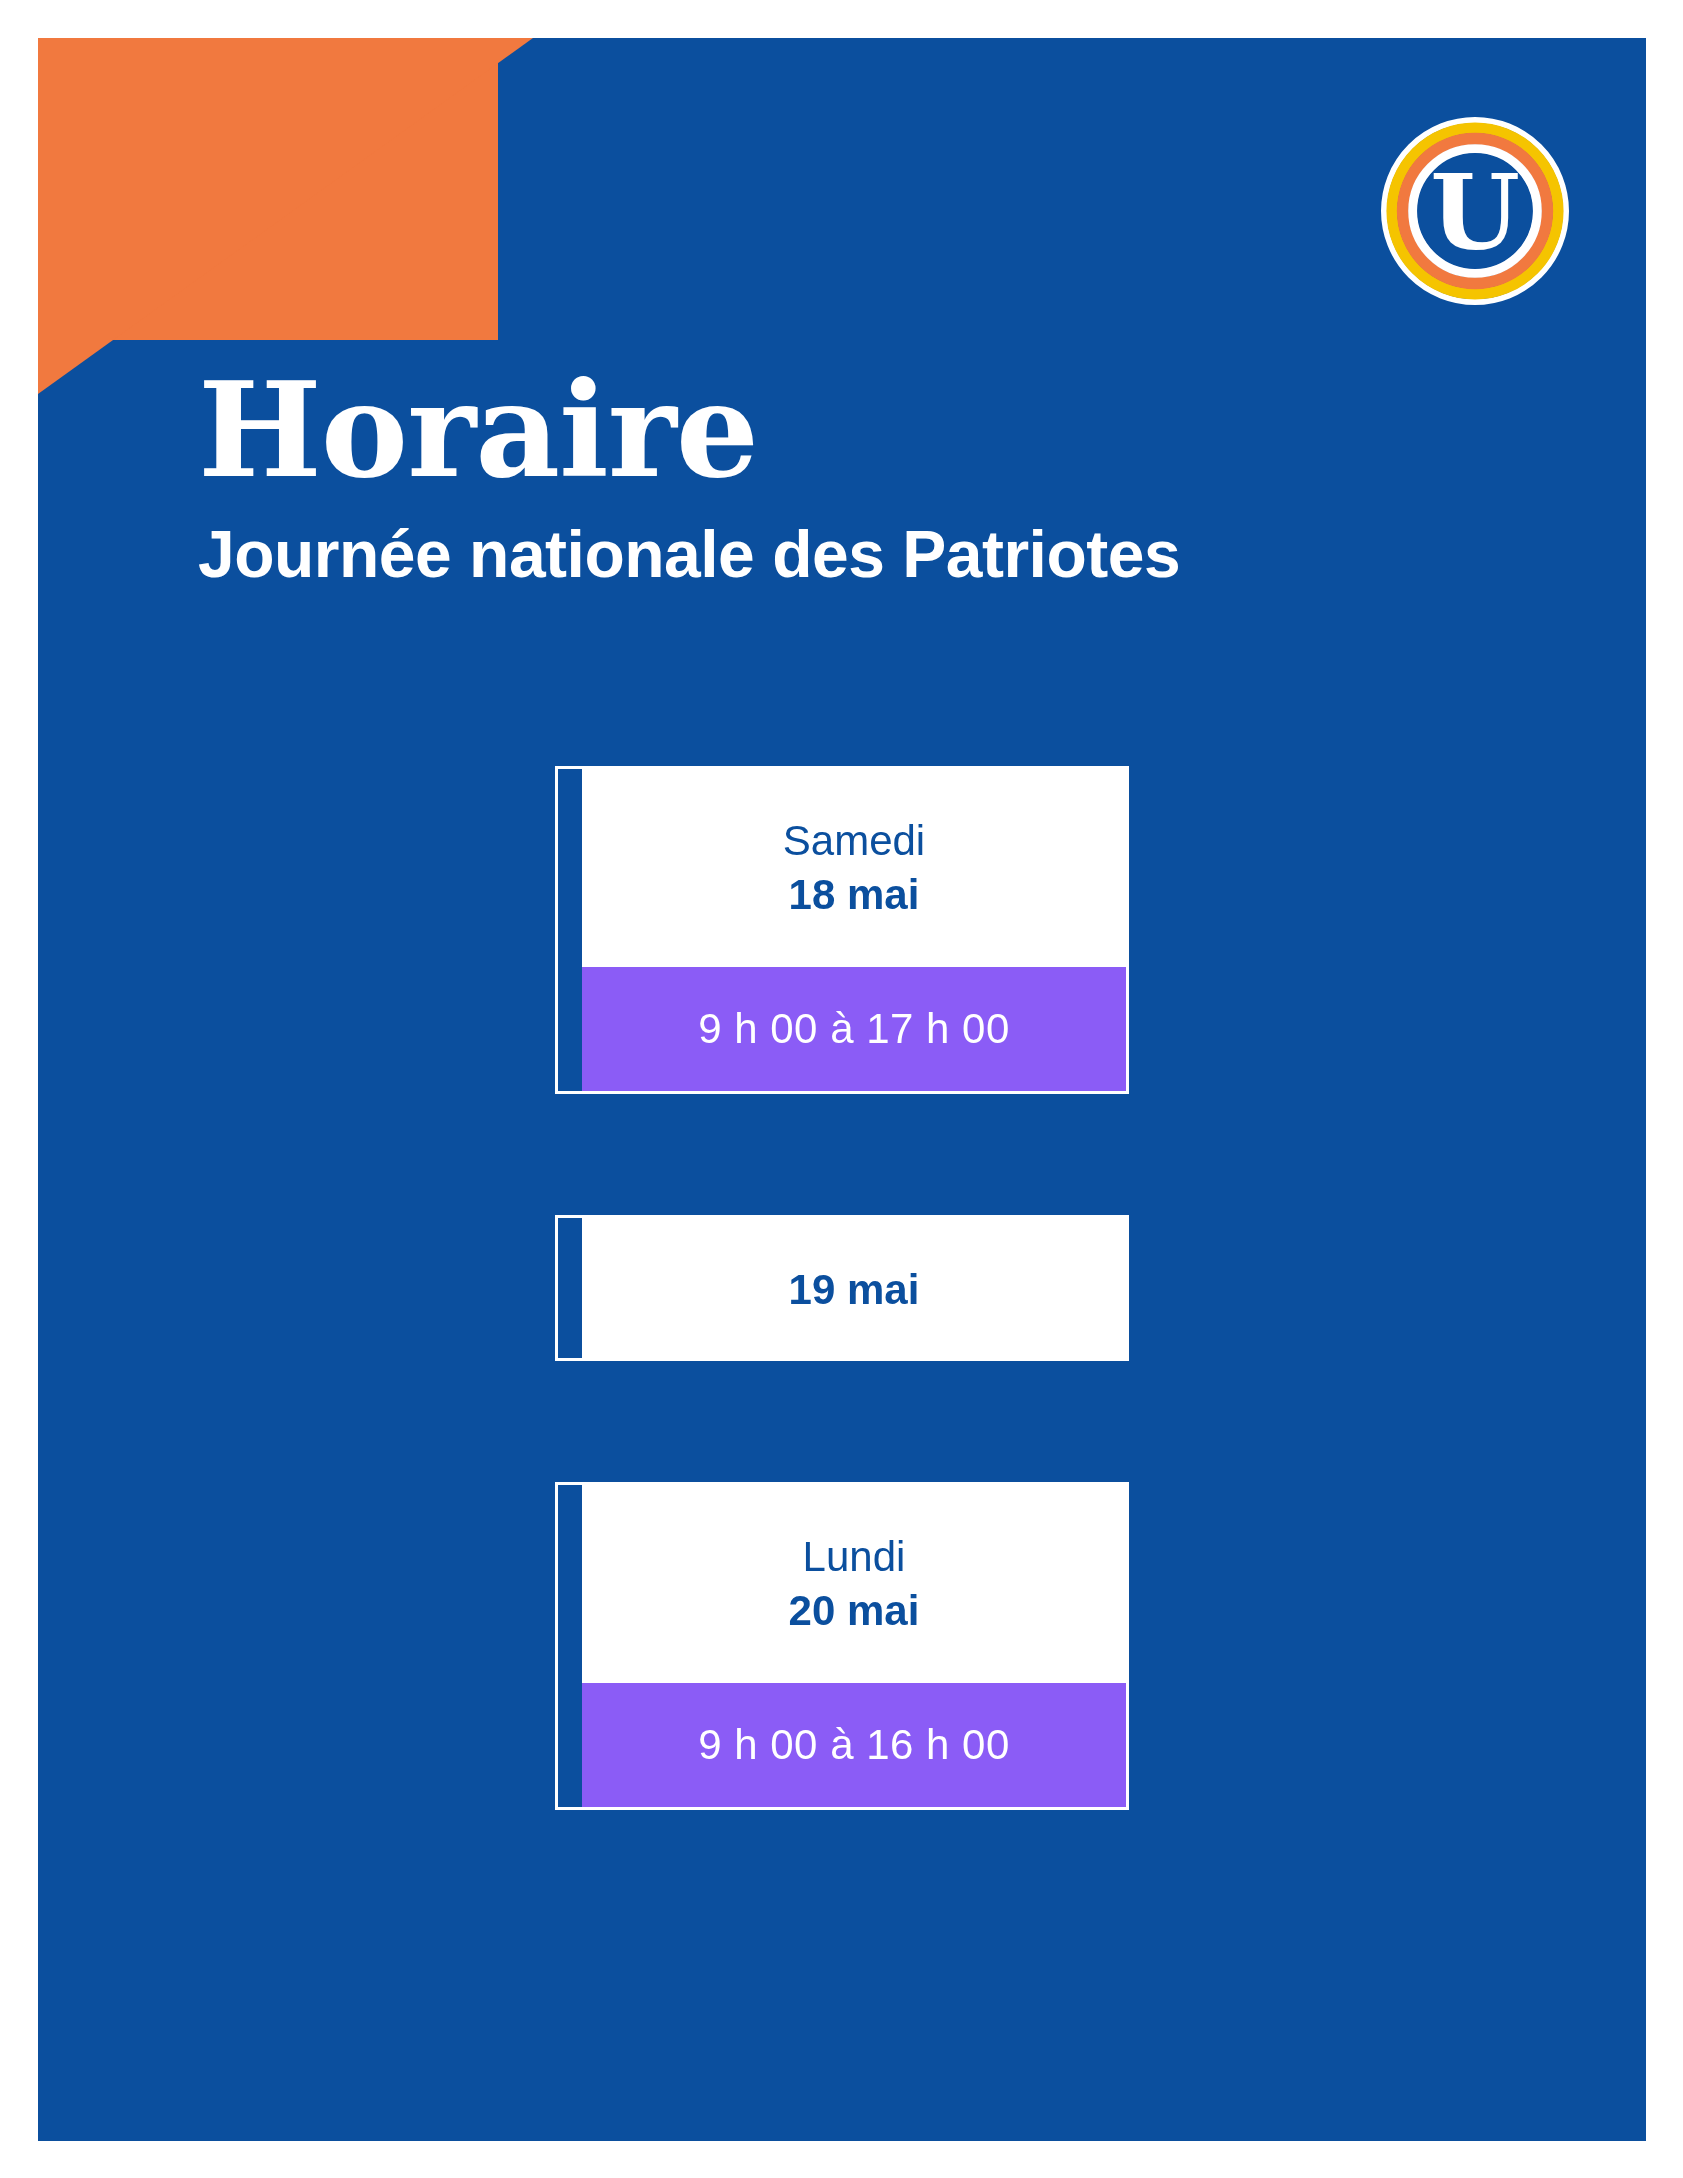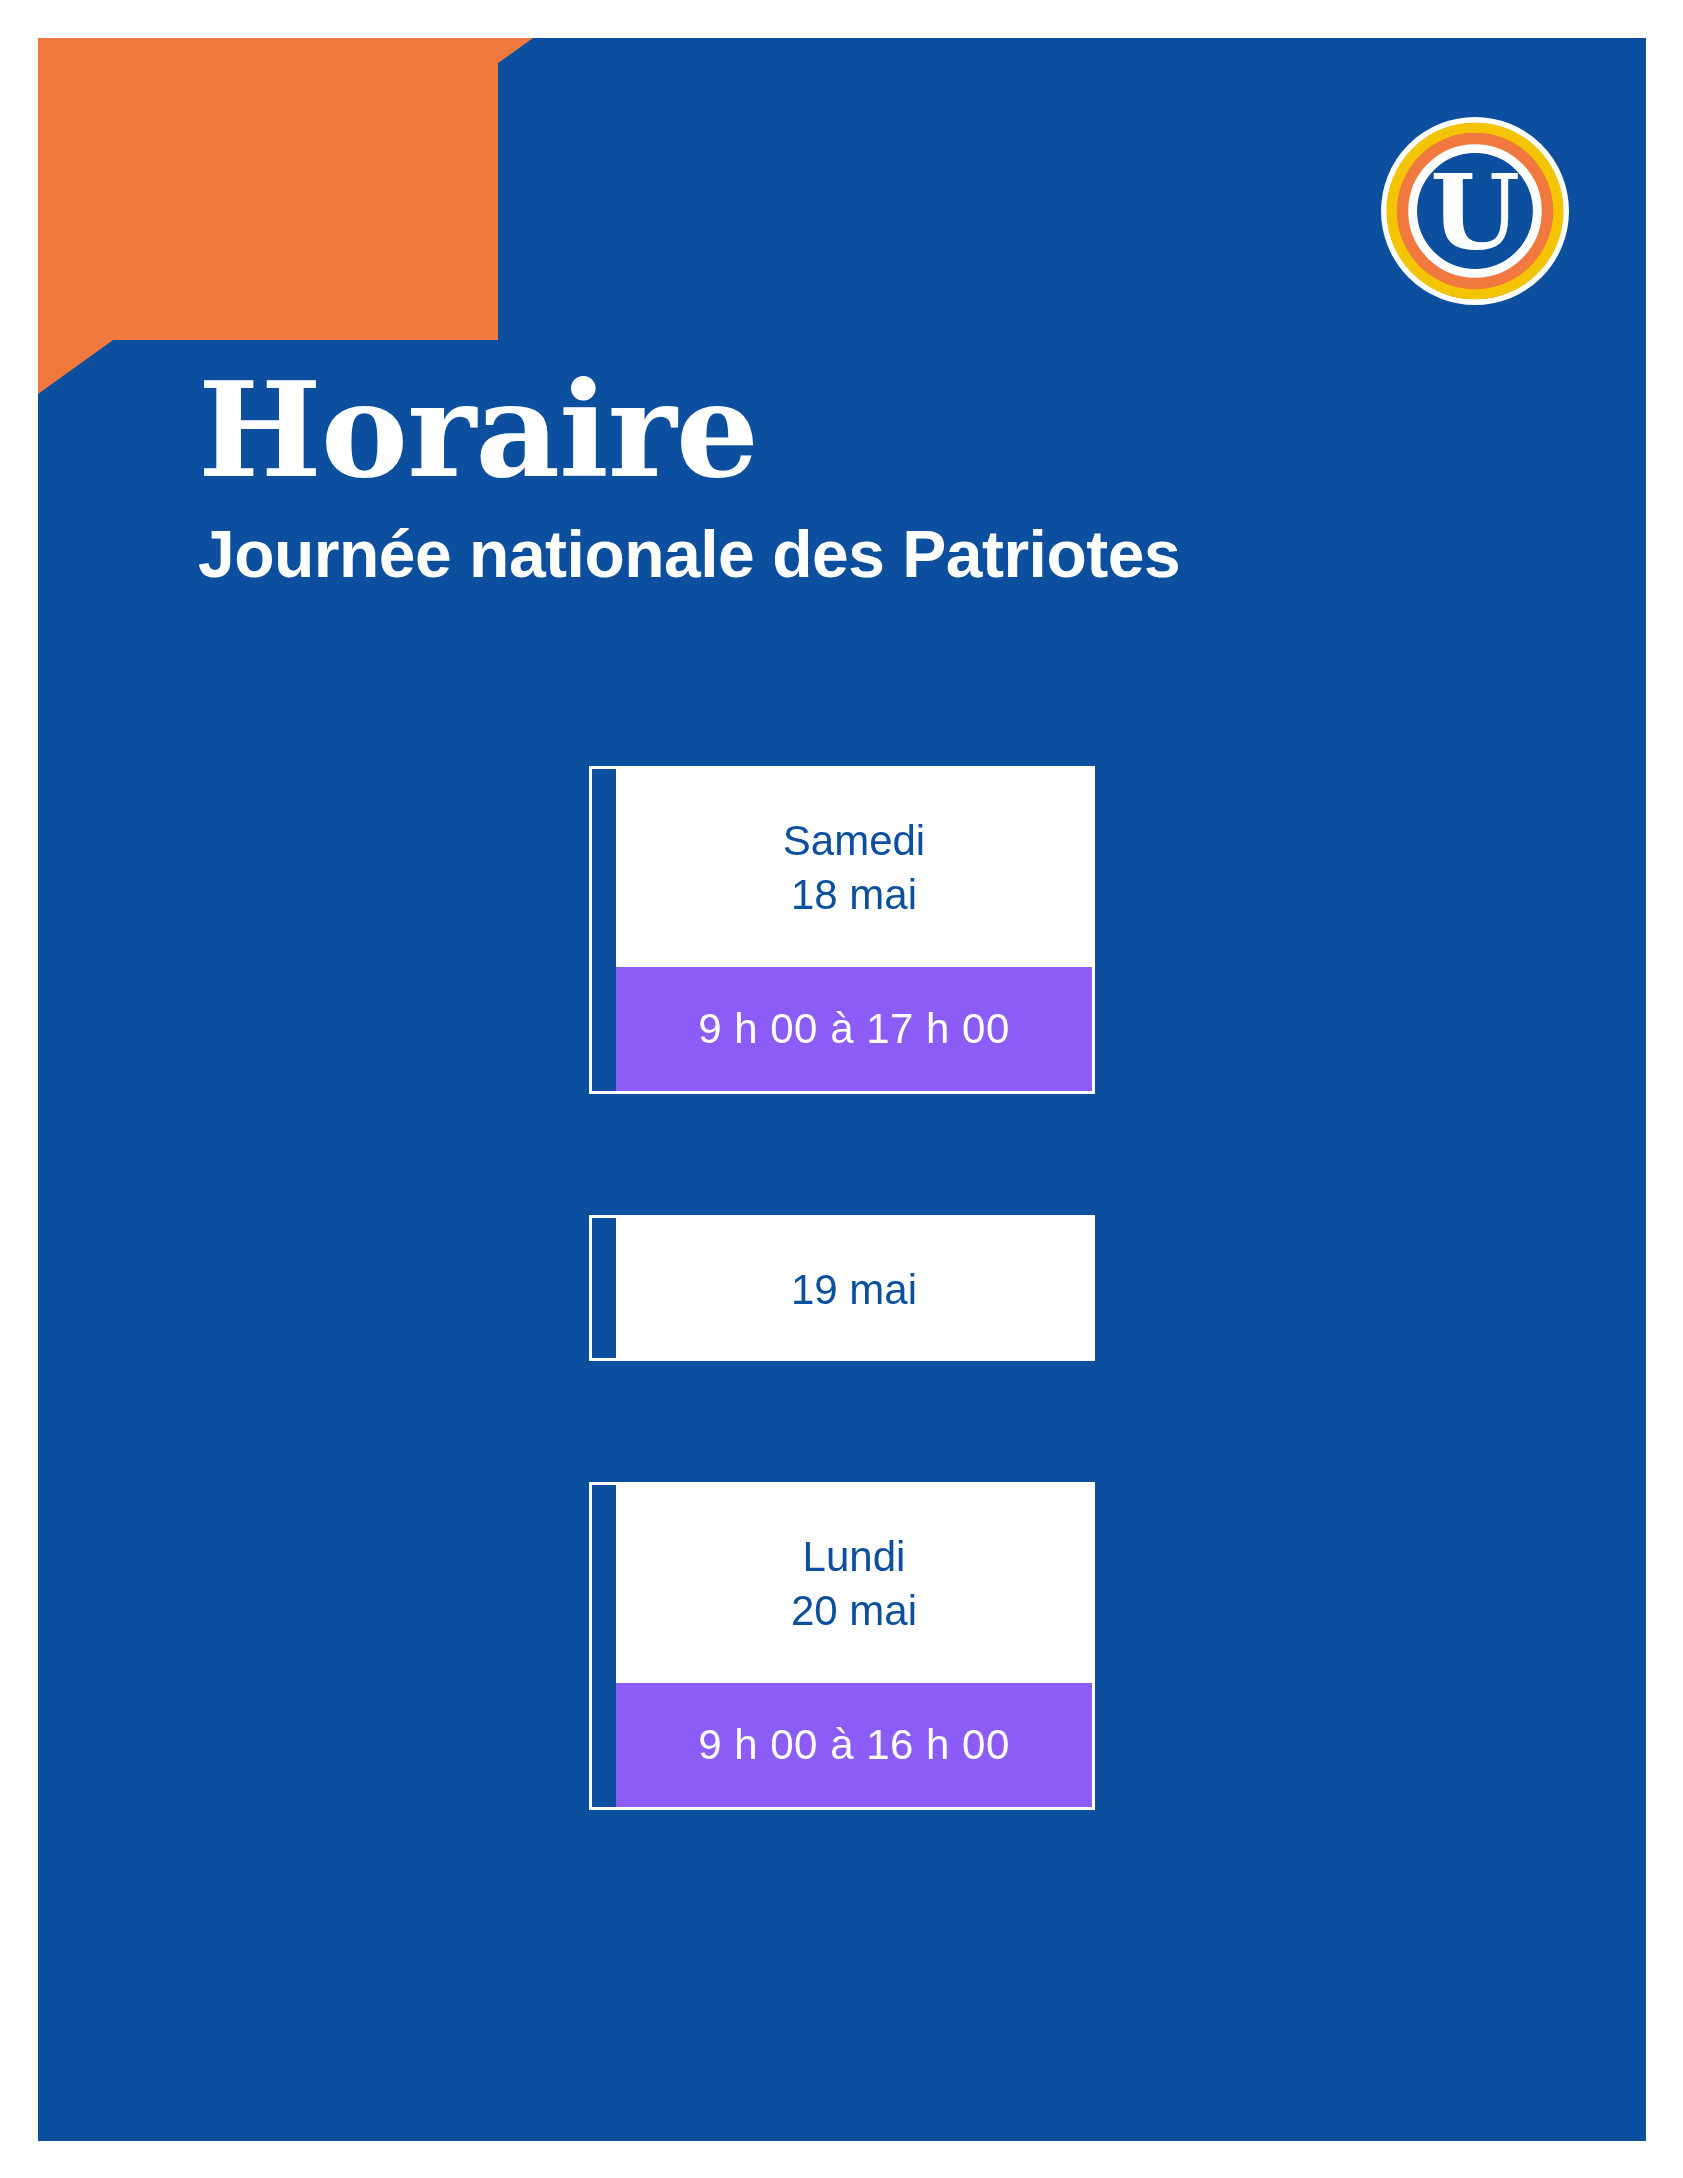--- a/index.html
+++ b/index.html
@@ -80,42 +80,42 @@
   }
 
   
   .cards {
     position: absolute;
     left: 0;
     top: 728px;
     width: 100%;
   }
   .card {
-    width: 506px;
+    width: 574px;
     margin: 0 auto 121px auto;
     border: 3px solid #ffffff;
     box-sizing: border-box;
     padding-left: 24px;
   }
   .card:last-child { margin-bottom: 0; }
 
   .card-head {
     background: #ffffff;
     color: #0B4F9E;
     text-align: center;
     padding: 45px 10px 42px 10px;
   }
   .card-day {
     font-size: 42px;
     font-weight: normal;
     line-height: 1.28;
   }
   .card-date {
     font-size: 42px;
-    font-weight: normal;
+    font-weight: bold;
     line-height: 1.28;
   }
   .card-body {
     background: #8b5cf6;
     color: #ffffff;
     text-align: center;
     border-top: 3px solid #ffffff;
     padding: 38px 10px 38px 10px;
     font-size: 42px;
     letter-spacing: 0.5px;

